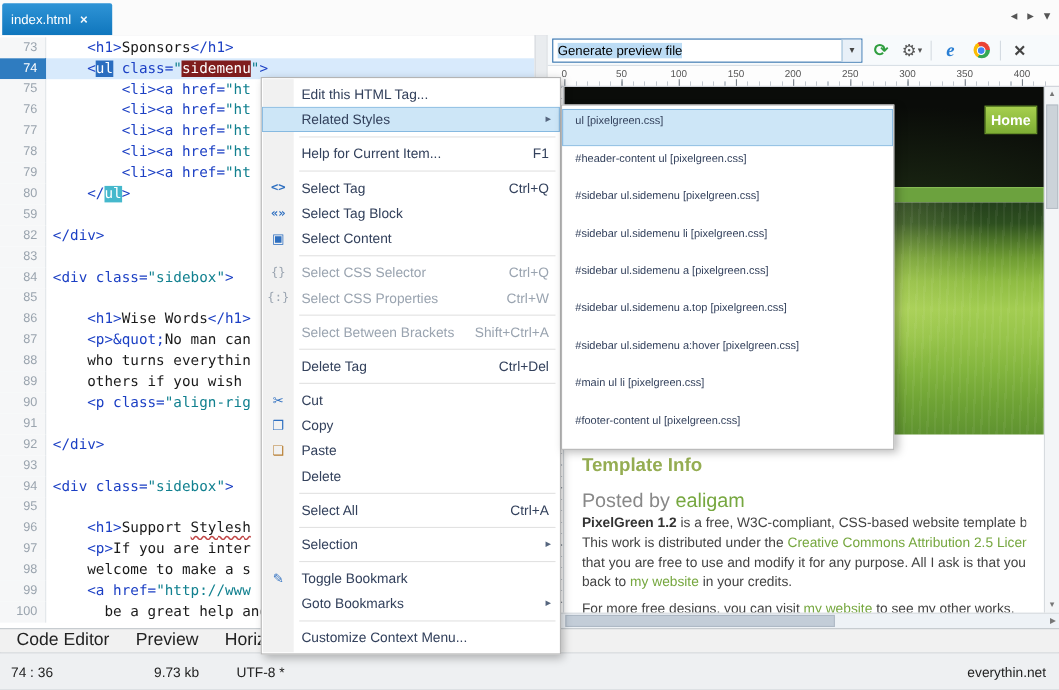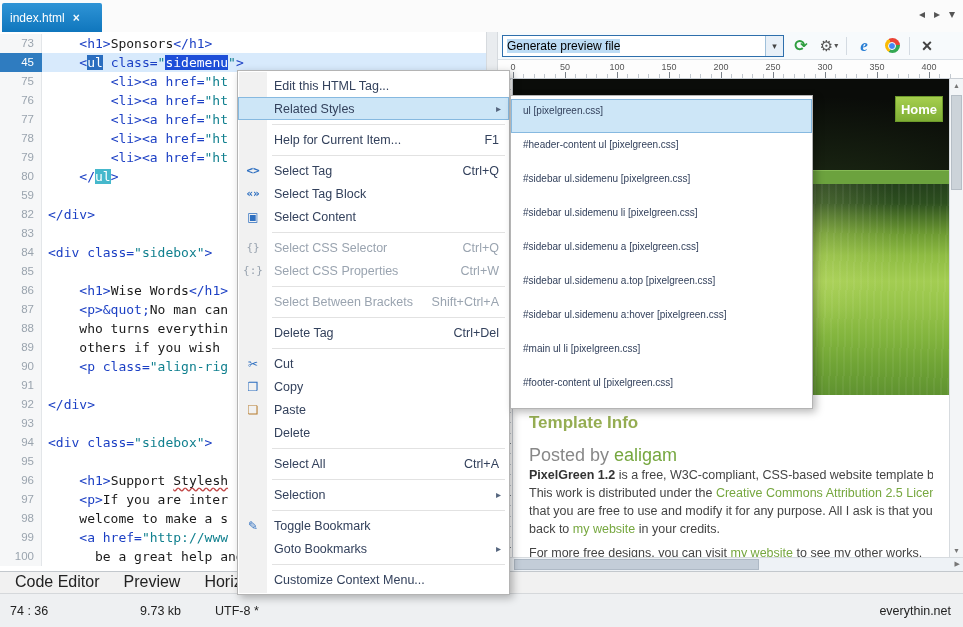--- a/index.html
+++ b/index.html
@@ -22,21 +22,21 @@
   .cl{display:flex;height:19px;line-height:19px;white-space:pre;}
   .ln{flex:none;width:34px;text-align:right;padding-right:7px;color:#9aa4ae;background:#f6f7f8;border-right:1px solid #e3e6e9;
     font-family:"Liberation Sans",sans-serif;font-size:11.5px;}
   .ct{flex:1;padding-left:6px;color:#1a1a1a;}
   .cl.act .ct{background:#d8eafc;}
   .cl.act .ln{background:#2f7cc0;color:#fff;border-right-color:#2f7cc0;}
   .ct .tag{color:#1b3fc4;}
   .ct .str{color:#11808f;}
   .ct .ent{color:#1b3fc4;}
   .ct .sel1{background:#2a6dbf;color:#fff;}
-  .ct .sel2{background:#1d4ed8;color:#fff;margin-top:45px;}
+  .ct .sel2{background:#7f1d1d;color:#fff;margin-top:45px;}
   .ct .match{background:#45b8cc;color:#fff;}
   .ct .missp{text-decoration:underline wavy #c04545;text-underline-offset:2px;}
 
   .splitter{position:absolute;left:486px;top:0;width:12px;height:539px;background:#e9ecef;border-left:1px solid #d6dade;border-right:1px solid #d6dade;box-sizing:border-box;}
 
   
   .preview{position:absolute;left:498px;top:0;width:465px;height:539px;background:#fff;}
   .pv-toolbar{position:absolute;left:0;top:0;width:465px;height:28px;background:#f7fafc;border-bottom:1px solid #d9e0e6;
     display:flex;align-items:center;gap:6px;padding:0 4px;box-sizing:border-box;}
   .combo{width:282px;height:22px;background:#fff;border:1px solid #2e6fac;display:flex;align-items:stretch;box-sizing:border-box;}
@@ -146,21 +146,21 @@
       <span>◂</span>
       <span>▸</span>
       <span>▾</span>
     </div>
   </div>
 
   <div class="main">
 
     <div class="editor">
         <div class="cl"><span class="ln">73</span><span class="ct"><span>    </span><span class="tag">&lt;h1&gt;</span><span>Sponsors</span><span class="tag">&lt;/h1&gt;</span></span></div>
-        <div class="cl act"><span class="ln">45</span><span class="ct"><span>    </span><span class="tag">&lt;</span><span class="sel1">ul</span><span> </span><span class="tag">class=</span><span class="str">"</span><span class="sel2">sidemenu</span><span class="str">"</span><span class="tag">&gt;</span></span></div>
+        <div class="cl act"><span class="ln">74</span><span class="ct"><span>    </span><span class="tag">&lt;</span><span class="sel1">ul</span><span> </span><span class="tag">class=</span><span class="str">"</span><span class="sel2">sidemenu</span><span class="str">"</span><span class="tag">&gt;</span></span></div>
         <div class="cl"><span class="ln">75</span><span class="ct"><span>        </span><span class="tag">&lt;li&gt;&lt;a href=</span><span class="str">"ht</span></span></div>
         <div class="cl"><span class="ln">76</span><span class="ct"><span>        </span><span class="tag">&lt;li&gt;&lt;a href=</span><span class="str">"ht</span></span></div>
         <div class="cl"><span class="ln">77</span><span class="ct"><span>        </span><span class="tag">&lt;li&gt;&lt;a href=</span><span class="str">"ht</span></span></div>
         <div class="cl"><span class="ln">78</span><span class="ct"><span>        </span><span class="tag">&lt;li&gt;&lt;a href=</span><span class="str">"ht</span></span></div>
         <div class="cl"><span class="ln">79</span><span class="ct"><span>        </span><span class="tag">&lt;li&gt;&lt;a href=</span><span class="str">"ht</span></span></div>
         <div class="cl"><span class="ln">80</span><span class="ct"><span>    </span><span class="tag">&lt;/</span><span class="match">ul</span><span class="tag">&gt;</span></span></div>
         <div class="cl"><span class="ln">59</span><span class="ct"></span></div>
         <div class="cl"><span class="ln">82</span><span class="ct"><span class="tag">&lt;/div&gt;</span></span></div>
         <div class="cl"><span class="ln">83</span><span class="ct"></span></div>
         <div class="cl"><span class="ln">84</span><span class="ct"><span class="tag">&lt;div class=</span><span class="str">"sidebox"</span><span class="tag">&gt;</span></span></div>

